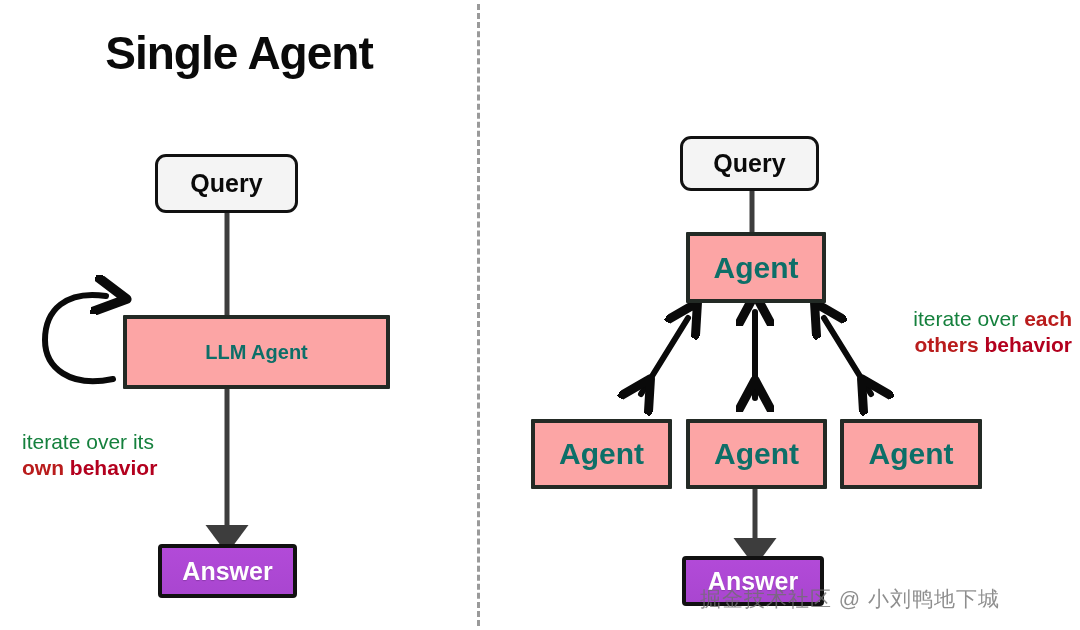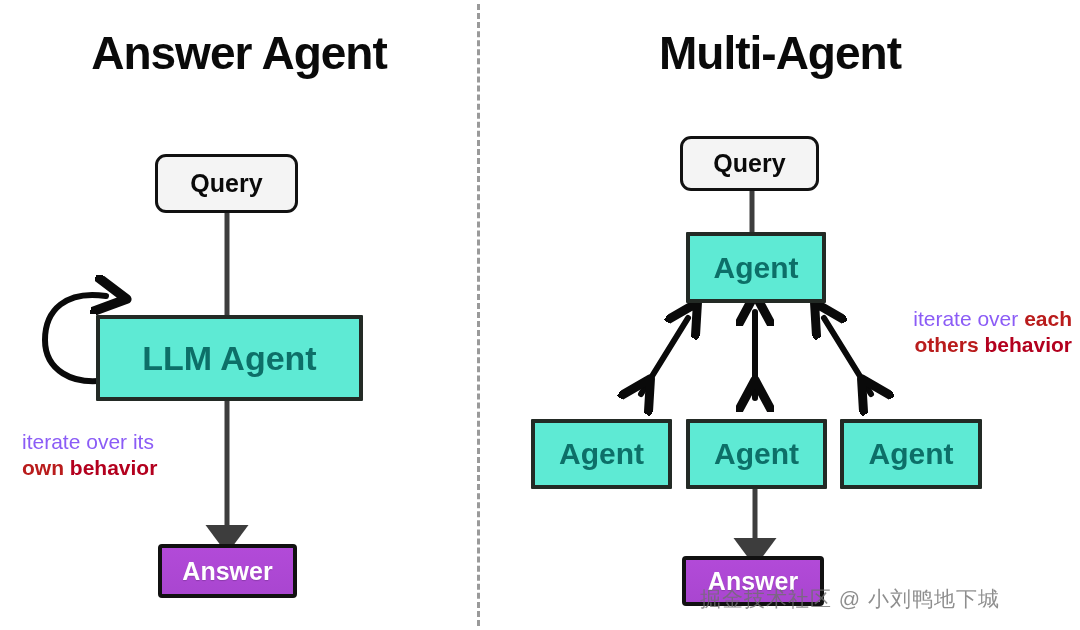--- a/index.html
+++ b/index.html
@@ -53,39 +53,39 @@
 
   .query-box {
     background: #f4f4f4;
     border: 3px solid #111111;
     border-radius: 11px;
     color: #0a0a0a;
     font-weight: bold;
   }
 
   .agent-box {
-    background: #5eead4;
+    background: #fca5a5;
     border: 4px solid #232a25;
     border-radius: 1px;
     color: #0d6f68;
     font-weight: bold;
   }
 
   .answer-box {
     background: linear-gradient(180deg,#b24ad8 0%, #a946d0 100%);
     border: 4px solid #111111;
     border-radius: 4px;
     color: #ffffff;
     font-weight: bold;
     text-shadow: 0 1px 1px rgba(0,0,0,.18);
   }
 
   
   #q-left      { left: 155px; top: 154px; width: 143px; height: 59px; font-size: 25px; }
-  #llm-agent   { left: 96px; top: 315px; width: 267px; height: 86px; font-size: 34px; }
+  #llm-agent   { left: 123px; top: 315px; width: 267px; height: 74px; font-size: 20px; }
   #a-left      { left: 158px; top: 544px; width: 139px; height: 54px; font-size: 25px; }
 
   
   #q-right     { left: 680px; top: 136px; width: 139px; height: 55px; font-size: 25px; }
   #agent-top   { left: 686px; top: 232px; width: 140px; height: 71px; font-size: 30px; }
   #agent-b1    { left: 531px; top: 419px; width: 141px; height: 70px; font-size: 30px; }
   #agent-b2    { left: 686px; top: 419px; width: 141px; height: 70px; font-size: 30px; }
   #agent-b3    { left: 840px; top: 419px; width: 142px; height: 70px; font-size: 30px; }
   #a-right     { left: 682px; top: 556px; width: 142px; height: 50px; font-size: 25px; }
 
@@ -98,21 +98,21 @@
   }
 
   
   .annot {
     position: absolute;
     line-height: 1.22;
     white-space: nowrap;
   }
   #annot-left  { left: 22px;  top: 429px; font-size: 21px; }
   #annot-right { left: 872px; top: 306px; font-size: 21px; text-align: right; width: 200px;}
-  .an-plain { color: #8b5cf6; font-weight: normal; margin-top: 8px; }
+  .an-plain { color: #15803d; font-weight: normal; margin-top: 8px; }
   .an-black { color: #b91c1c; font-weight: bold; }
   .an-red   { color: #b3001e; font-weight: bold; }
 
   
   #watermark {
     position: absolute;
     left: 700px;
     top: 585px;
     font-size: 21px;
     color: #6f6f6f;
@@ -151,22 +151,21 @@
 
     <line x1="755" y1="398" x2="755" y2="312" stroke="#0a0a0a" stroke-width="6" stroke-linecap="round" marker-start="url(#mk-black)" marker-end="url(#mk-black)"></line>
 
     <line x1="871" y1="394" x2="824" y2="318" stroke="#0a0a0a" stroke-width="6" stroke-linecap="round" marker-start="url(#mk-black)" marker-end="url(#mk-black)"></line>
 
     <line x1="755" y1="489" x2="755" y2="549" stroke="#3d3d3d" stroke-width="5" marker-end="url(#mk-gray)"></line>
   </svg>
 
   <div class="divider"></div>
 
-  <div class="panel-title" id="title-single">Answer Agent</div>
-  <div class="panel-title" id="title-multi">Multi-Agent</div>
+  <div class="panel-title" id="title-single">Single Agent</div>
 
   <div class="box query-box" id="q-left">Query</div>
 
   <div class="box agent-box" id="llm-agent">LLM Agent</div>
 
   <div class="box answer-box" id="a-left">Answer</div>
 
   <div class="annot" id="annot-left">
     <div><span class="an-plain">iterate over its</span></div>
     <div><span class="an-black">own </span><span class="an-red">behavior</span></div>

